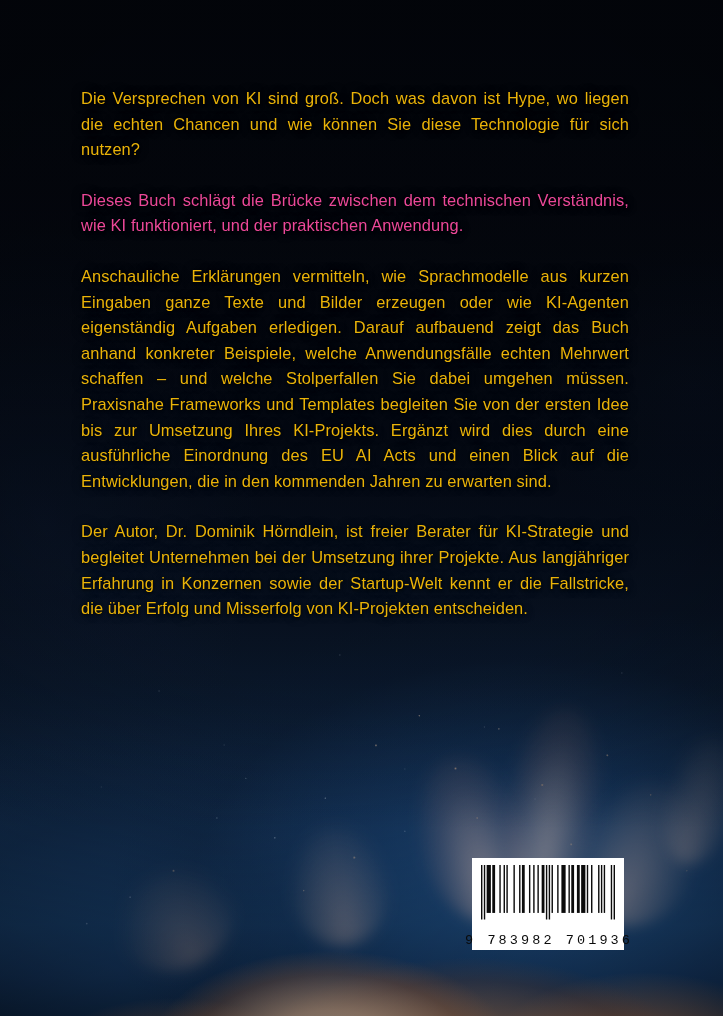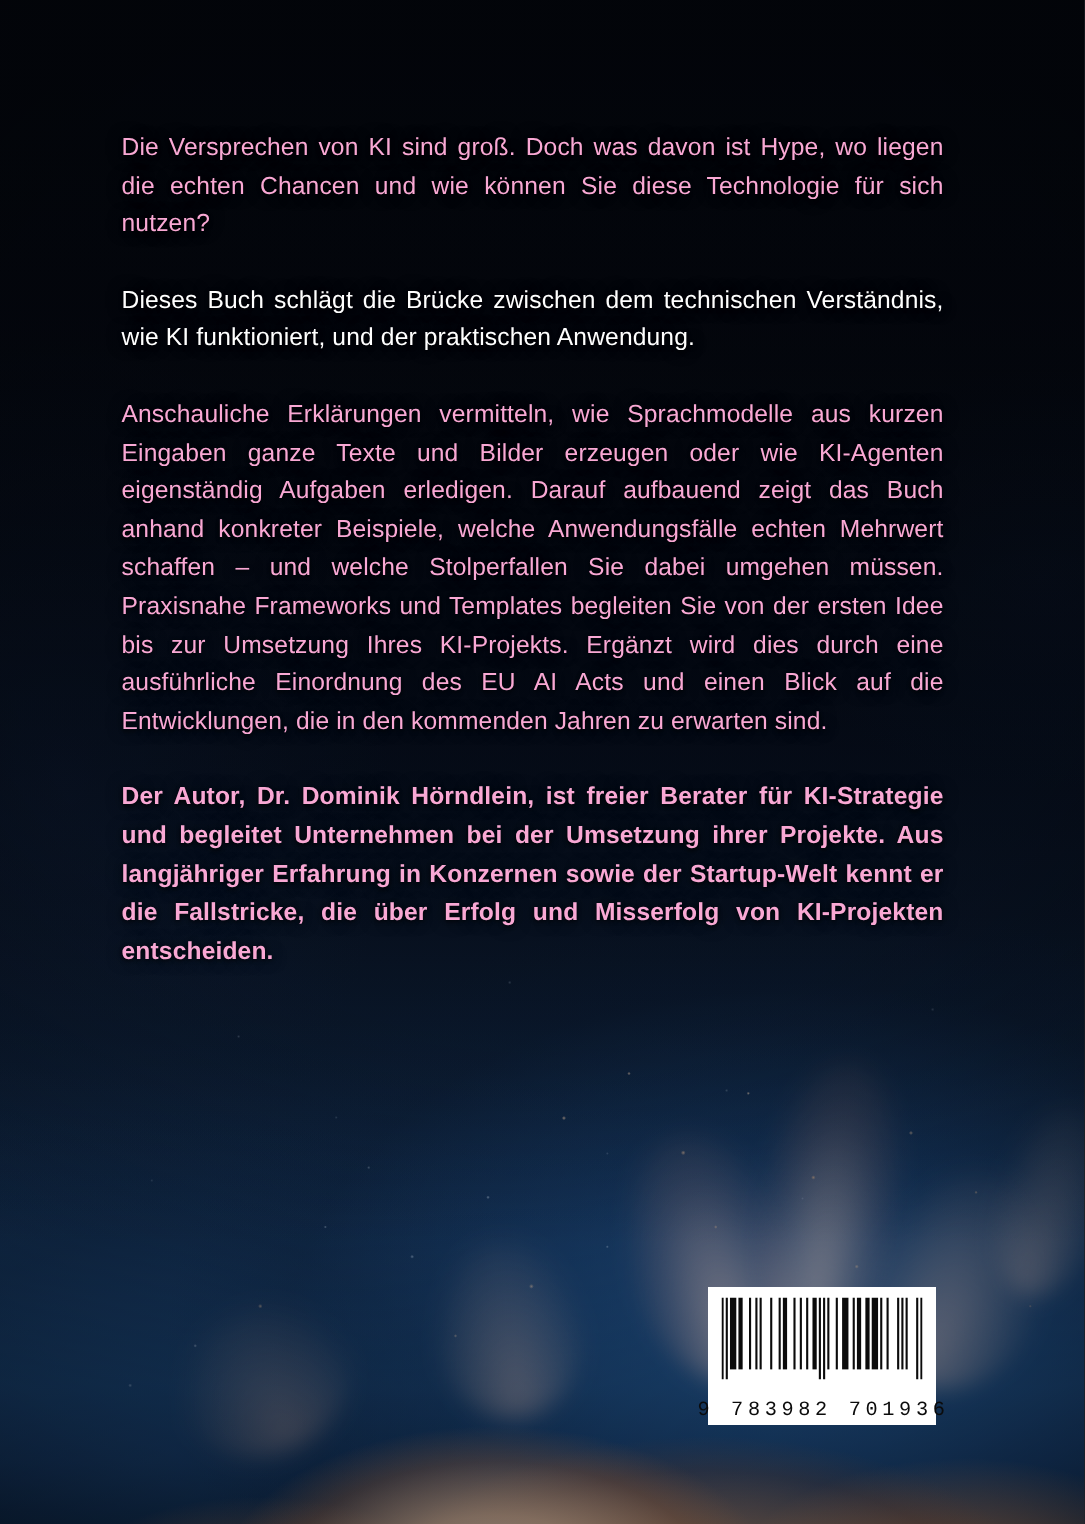--- a/index.html
+++ b/index.html
@@ -176,27 +176,27 @@
     top: 86px;
     width: 548px;
     z-index: 5;
   }
 
   .para {
     font-size: 16.4px;
     line-height: 25.6px;
     text-align: justify;
     text-justify: inter-word;
-    color: #f9a8d4;
+    color: #eab308;
     margin-bottom: 25px;
     letter-spacing: 0.1px;
     text-shadow: 0 1px 3px rgba(0,0,0,0.85), 0 0 10px rgba(0,0,0,0.55);
   }
-  .para:last-child { margin-bottom: 0; font-weight: bold; }
-  .para-accent { color: #ffffff; }
+  .para:last-child { margin-bottom: 0; }
+  .para-accent { color: #ec4899; }
 
   
   #barcode-box {
     position:absolute;
     left: 472px;
     top: 858px;
     width: 152px;
     height: 92px;
     background: #ffffff;
     z-index: 6;

